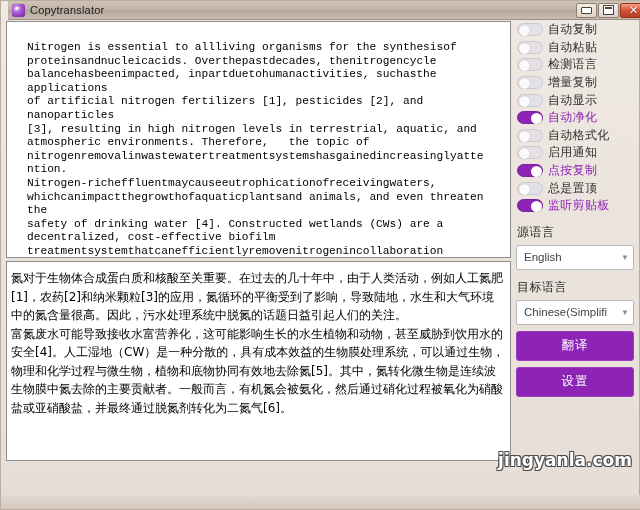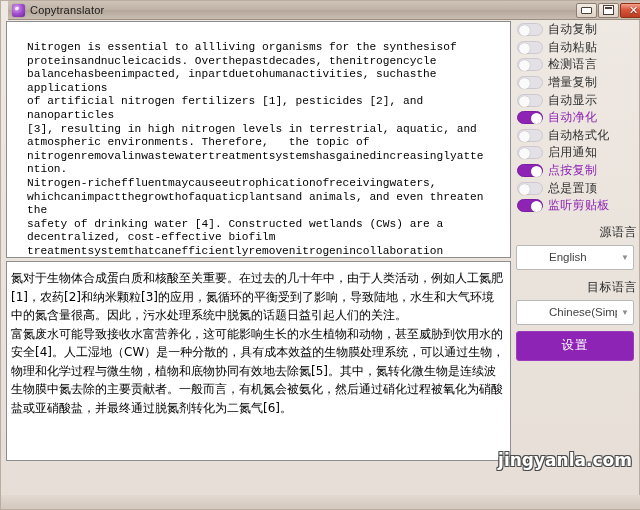--- a/index.html
+++ b/index.html
@@ -91,31 +91,31 @@
   }
   .sw.on{background:#8e24b6;border-color:#7a1fa0;}
   .sw.on .knob{left:13px;background:#ffffff;}
   .sw-label{
     font-family:Liberation Serif, serif;
     font-size:12px;color:#303030;white-space:nowrap;letter-spacing:.3px;
   }
   .sw-label.on{color:#8e24b6;}
   .field-label{
     font-family:"DejaVu Sans","Liberation Sans",sans-serif;
-    font-size:12px;color:#2a2a2a;margin:9px 0 4px 2px;letter-spacing:.5px;text-align:right;
+    font-size:12px;color:#2a2a2a;margin:9px 0 4px 2px;letter-spacing:.5px;
   }
   .combo{
     height:25px;width:118px;margin-left:1px;
     background:#ffffff;border:1px solid #b9b9b9;border-radius:2px;
     display:flex;align-items:center;box-sizing:border-box;
     position:relative;
   }
   .combo .val{
-    font-size:11.5px;color:#444;
-    white-space:nowrap;overflow:hidden;flex:1;margin-left:32px;
+    font-size:11.5px;color:#444;padding-left:7px;
+    white-space:nowrap;overflow:hidden;flex:1;
   }
   .combo .chev{
     width:16px;flex:none;display:flex;align-items:center;justify-content:center;
     color:#8d8d8d;font-size:8px;
   }
   .btn{
     width:118px;height:30px;margin:6px 0 0 1px;
     background:#8e24b6;border:1px solid #9a3cbe;border-radius:3px;
     color:#fff;font-family:"DejaVu Sans","Liberation Sans",sans-serif;
     font-size:12.5px;display:flex;align-items:center;justify-content:center;
@@ -270,20 +270,21 @@
       <span class="val">English</span>
       <span class="chev">▼</span>
     </div>
 
     <div class="field-label">目标语言</div>
     <div class="combo">
       <span class="val">Chinese(Simplifi</span>
       <span class="chev">▼</span>
     </div>
 
+    <div class="btn">翻译</div>
     <div class="btn">设置</div>
   </div>
 
   <div class="bg-bottom"></div>
 
   <div id="watermark">
     <div class="wm-bot">jingyanla.com</div>
   </div>
 
 </div>

